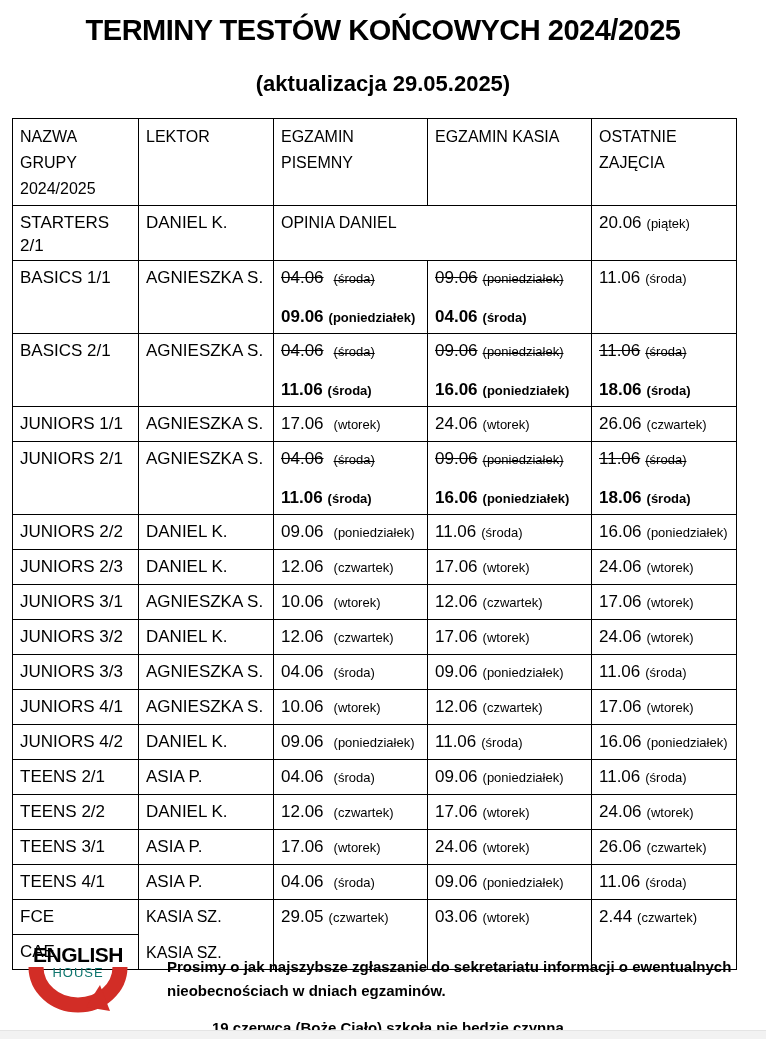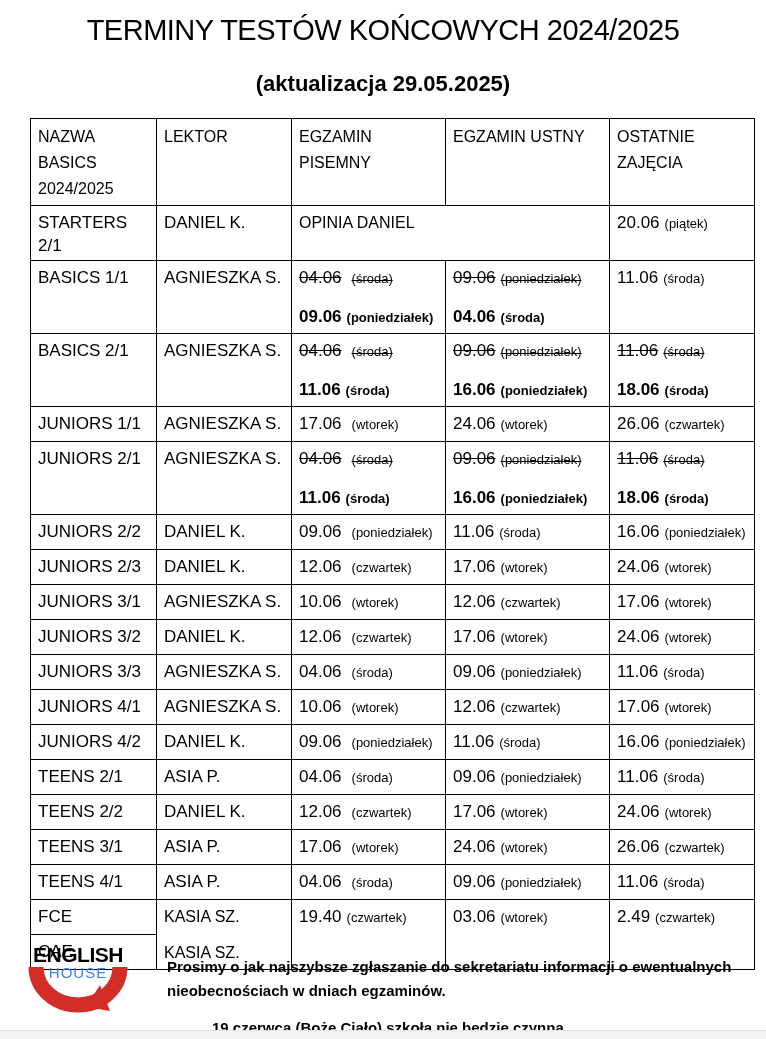--- a/index.html
+++ b/index.html
@@ -10,35 +10,35 @@
     background: #ffffff;
     overflow: hidden;
     font-family: "Liberation Sans", sans-serif;
     color: #000;
   }
   .doc-title {
     margin: 0;
     padding-top: 14px;
     text-align: center;
     font-size: 29px;
-    font-weight: normal;
+    font-weight: bold;
     letter-spacing: -0.5px;
   }
   .doc-subtitle {
     margin: 0;
     padding-top: 24px;
     text-align: center;
     font-size: 22px;
     font-weight: bold;
   }
   table.schedule {
     border-collapse: collapse;
     table-layout: fixed;
     width: 724px;
-    margin: 21px 0 0 30px;
+    margin: 21px 0 0 12px;
   }
   table.schedule th, table.schedule td {
     border: 1.5px solid #000;
     vertical-align: top;
     text-align: left;
     padding: 5px 3px 3px 7px;
     overflow: hidden;
     font-weight: normal;
   }
   tr.row-header { height: 83px; }
@@ -75,24 +75,24 @@
   }
   .logo-english {
     font-size: 21px;
     font-weight: bold;
     letter-spacing: -0.5px;
     line-height: 22px;
   }
   .logo-house {
     position: relative;
     z-index: 2;
-    font-size: 15px;
+    font-size: 13px;
     letter-spacing: 1px;
     line-height: 14px;
-    color: #3b82f6;
+    color: #0f766e;
   }
   .logo-arc { position: absolute; left: 2px; top: 21px; z-index: 1; }
   .footer-notes {
     margin-left: 33px;
     padding-top: 11px;
     width: 577px;
   }
   .footer-note { font-size: 15px; font-weight: bold; line-height: 24px; margin: 0; }
   .footer-note + .footer-note { margin-top: 13px; margin-left: 45px; }
   .bottom-bar {
@@ -116,32 +116,32 @@
         <col style="width: 126px;">
         <col style="width: 135px;">
         <col style="width: 154px;">
         <col style="width: 164px;">
         <col style="width: 145px;">
       </colgroup>
     <thead>
         <tr class="row-header">
           <th class="hdr">
             <div class="hdr-line">NAZWA</div>
-            <div class="hdr-line">BASICS</div>
+            <div class="hdr-line">GRUPY</div>
             <div class="hdr-line">2024/2025</div>
           </th>
           <th class="hdr">
             <div class="hdr-line">LEKTOR</div>
           </th>
           <th class="hdr">
             <div class="hdr-line">EGZAMIN</div>
             <div class="hdr-line">PISEMNY</div>
           </th>
           <th class="hdr">
-            <div class="hdr-line">EGZAMIN USTNY</div>
+            <div class="hdr-line">EGZAMIN KASIA</div>
           </th>
           <th class="hdr">
             <div class="hdr-line">OSTATNIE</div>
             <div class="hdr-line">ZAJĘCIA</div>
           </th>
         </tr>
       </thead>
     <tbody>
         <tr class="row-single">
           <td class="cell-group">STARTERS 2/1</td>
@@ -354,27 +354,27 @@
             <div class="line"><span class="date">11.06</span><span class="day">(środa)</span></div>
           </td>
         </tr>
         <tr class="row-half">
           <td class="cell-group">FCE</td>
           <td class="cell-merged-lektor" rowspan="2">
             <div class="lektor-line">KASIA SZ.</div>
             <div class="lektor-line">KASIA SZ.</div>
           </td>
           <td class="cell-merged-date" rowspan="2">
-            <div class="line"><span class="date">19.40</span><span class="day">(czwartek)</span></div>
+            <div class="line"><span class="date">29.05</span><span class="day">(czwartek)</span></div>
           </td>
           <td class="cell-merged-date" rowspan="2">
             <div class="line"><span class="date">03.06</span><span class="day">(wtorek)</span></div>
           </td>
           <td class="cell-merged-date" rowspan="2">
-            <div class="line"><span class="date">2.49</span><span class="day">(czwartek)</span></div>
+            <div class="line"><span class="date">2.44</span><span class="day">(czwartek)</span></div>
           </td>
         </tr>
         <tr class="row-half">
           <td class="cell-group">CAE</td>
         </tr>
       </tbody>
   </table>
 
   <div class="footer">
     <div class="logo">

